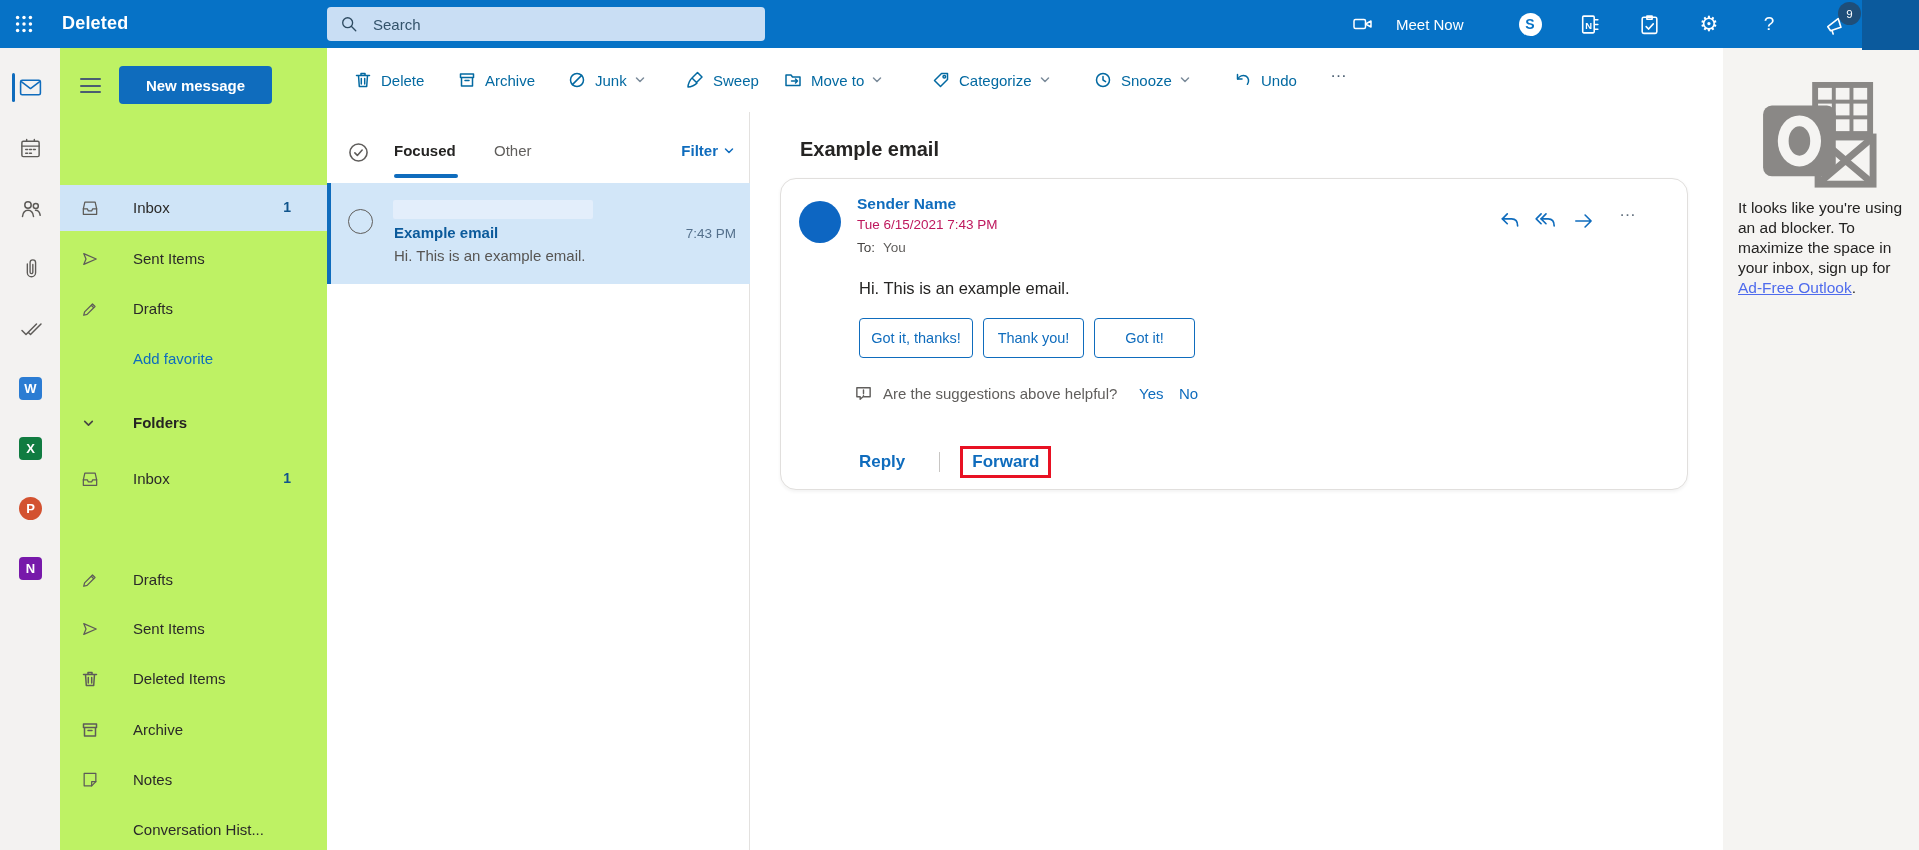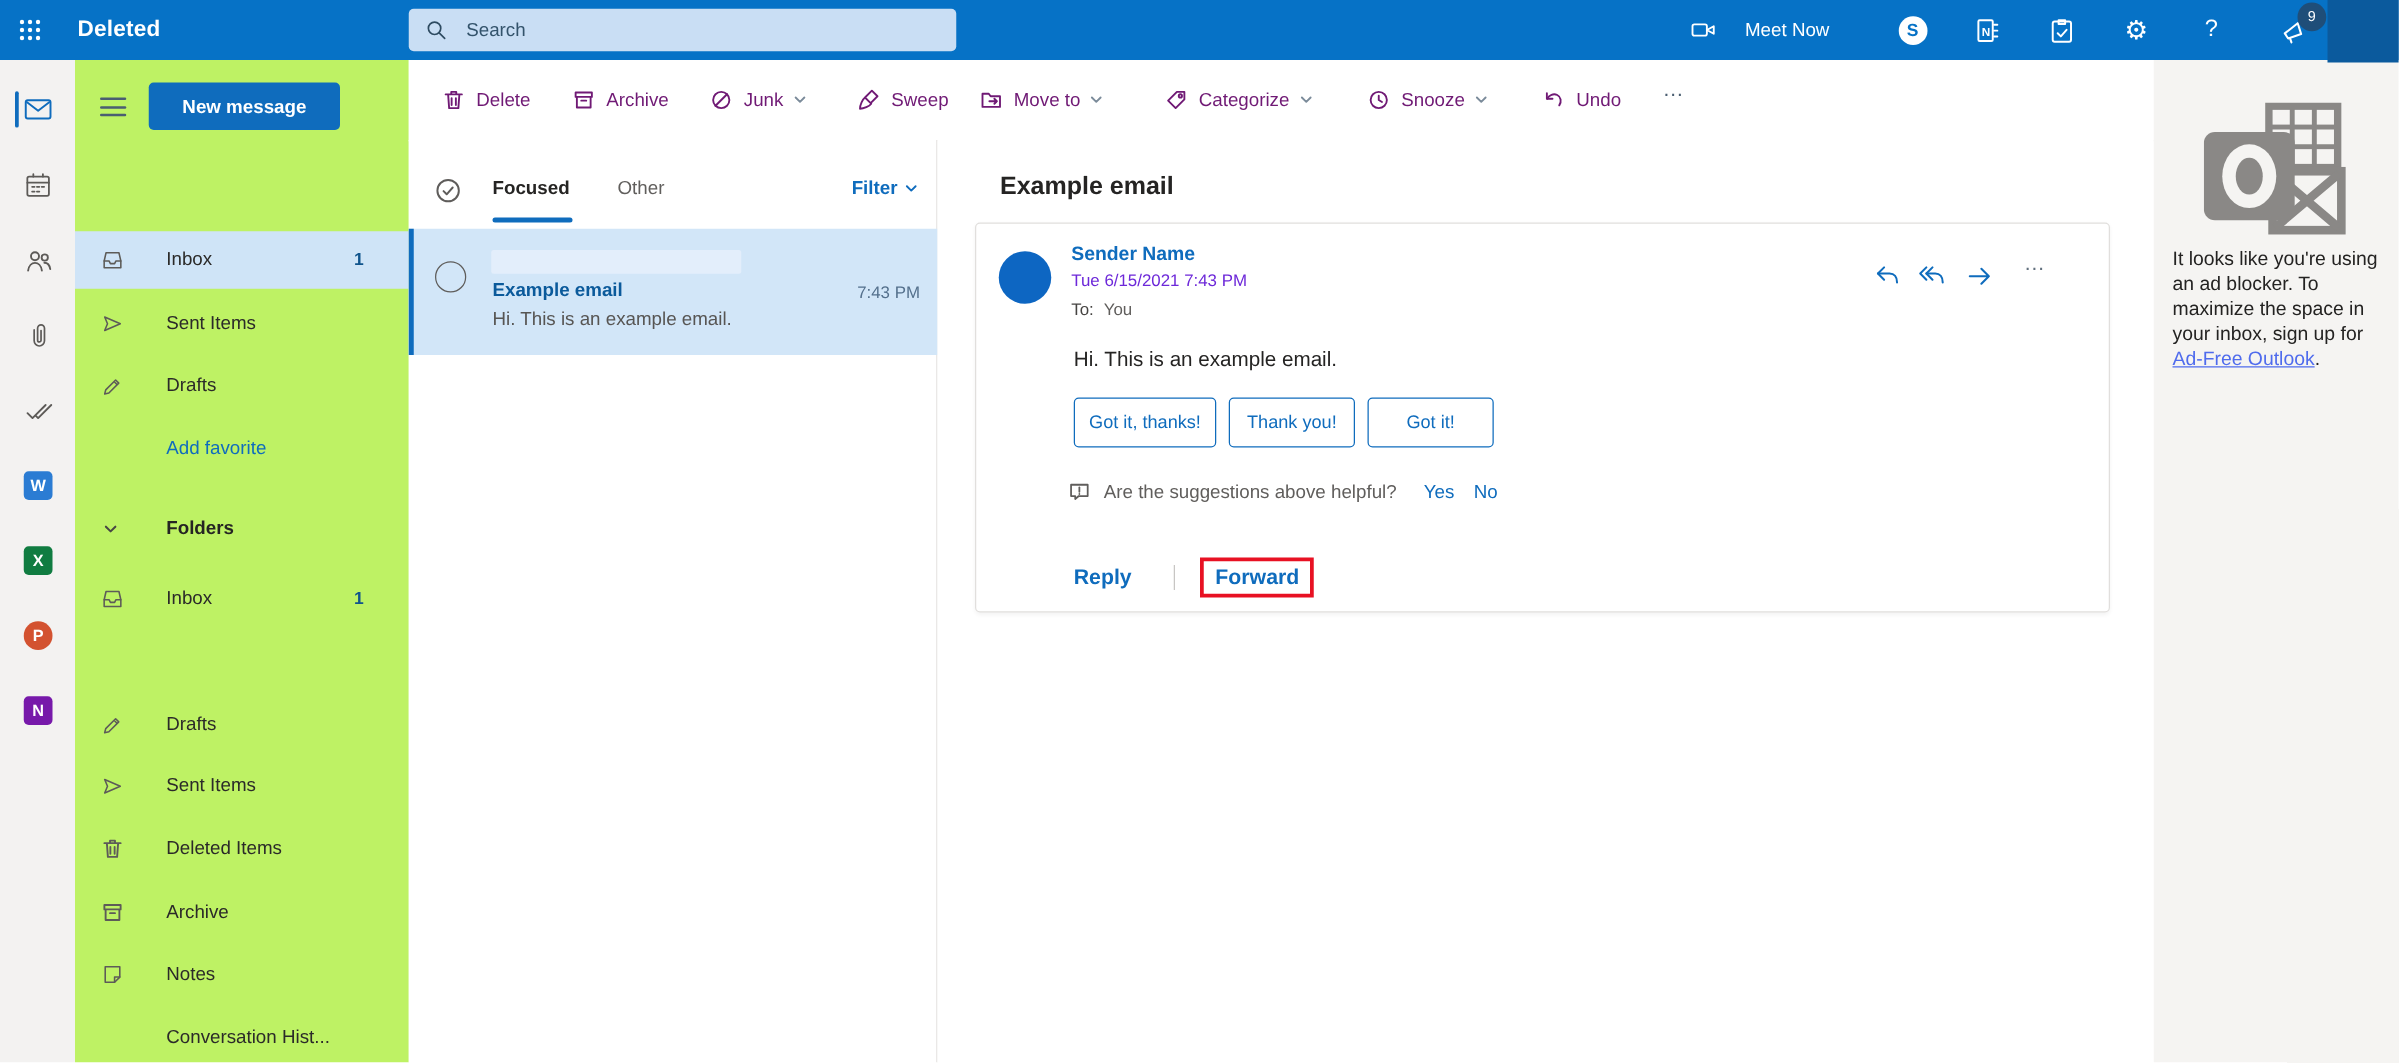--- a/index.html
+++ b/index.html
@@ -41,21 +41,21 @@
   .srow.sel{background:#cfe4f7}
   .sic{position:absolute;left:20px;top:13px;width:20px;height:20px;color:#5d5b58}
   .slabel{position:absolute;left:73px;top:14px;font-size:15px;color:#2b2a29}
   .shead .slabel{font-weight:700;color:#252423}
   .cnt{position:absolute;right:36px;top:14px;font-size:14px;font-weight:600;color:#10548c}
   .chevpos{position:absolute;left:22px;top:17px;color:#484644}
   .linkish{color:#0f6cbd !important}
 
   
   .cmdbar{position:absolute;left:327px;top:48px;width:1396px;height:64px;background:#fff;border-bottom:1px solid #e9e7e5}
-  .citem{position:absolute;top:20px;height:24px;display:flex;align-items:center;gap:8px;color:#701a75;font-size:15px;cursor:pointer}
+  .citem{position:absolute;top:20px;height:24px;display:flex;align-items:center;gap:8px;color:#0369a1;font-size:15px;cursor:pointer}
   .citem .chev{color:#7b8b9a;margin-left:-1px}
   .cdots{position:absolute;top:14px;font-size:17px;color:#4a5e71;letter-spacing:2px;cursor:pointer}
 
   
   .list{position:absolute;left:327px;top:112px;width:423px;height:738px;background:#fff;border-right:1px solid #e3e1df;box-sizing:border-box}
   .selall{position:absolute;left:20px;top:29px;color:#5f5d5b;cursor:pointer}
   .tab{position:absolute;top:30px;font-size:15px;cursor:pointer}
   .tab.focused{left:67px;font-weight:700;color:#252423}
   .tab.other{left:167px;color:#605e5c}
   .tabline{position:absolute;left:67px;top:62px;width:64px;height:3.5px;border-radius:2px;background:#0f6cbd}
@@ -65,24 +65,24 @@
   .item .radio{position:absolute;left:21px;top:26px;width:25px;height:25px;border:1.4px solid #5f5d5b;border-radius:50%;box-sizing:border-box;background:transparent;cursor:pointer}
   .item .redact{position:absolute;left:66px;top:17px;width:200px;height:19px;background:#e3eefb;border-radius:2px;filter:blur(.4px)}
   .item .subj{position:absolute;left:67px;top:41px;font-size:15px;font-weight:700;color:#0b5a9b}
   .item .time{position:absolute;right:14px;top:43px;font-size:13.5px;color:#54708c}
   .item .prev{position:absolute;left:67px;top:64px;font-size:15px;color:#575553}
 
   
   .reading{position:absolute;left:750px;top:112px;width:973px;height:738px;background:#fff}
   .rtitle{position:absolute;left:50px;top:26px;font-size:20px;font-weight:700;color:#252423}
   .card{position:absolute;left:30px;top:66px;width:908px;height:312px;background:#fff;border:1px solid #e1dfdd;
-        border-radius:4px;box-shadow:0 1.6px 3.6px rgba(0,0,0,.05);box-sizing:border-box}
+        border-radius:16px;box-shadow:0 1.6px 3.6px rgba(0,0,0,.05);box-sizing:border-box}
   .avatar{position:absolute;left:18px;top:22px;width:42px;height:42px;border-radius:50%;background:#0d66c2;cursor:pointer}
   .sender{position:absolute;left:76px;top:16px;font-size:15.5px;font-weight:700;color:#0f6cbd;cursor:pointer}
-  .maildate{position:absolute;left:76px;top:38px;font-size:13.5px;color:#6d28d9}
+  .maildate{position:absolute;left:76px;top:38px;font-size:13.5px;color:#be185d}
   .torow{position:absolute;left:76px;top:61px;font-size:13.5px;color:#464442}
   .torow .you{margin-left:8px;color:#605e5c;cursor:pointer}
   .hact{position:absolute;top:29px;width:26px;height:26px;color:#0f6cbd;display:flex;align-items:center;justify-content:center;cursor:pointer}
   .hdots{position:absolute;top:22px;font-size:17px;color:#62707e;letter-spacing:2px;cursor:pointer}
   .mbody{position:absolute;left:78px;top:100px;font-size:16.5px;color:#252423}
   .sugg{position:absolute;top:139px;height:40px;border:1px solid #0f6cbd;border-radius:4px;background:#fff;color:#0f6cbd;
         font-size:14.5px;font-family:inherit;display:flex;align-items:center;justify-content:center;box-sizing:border-box;cursor:pointer}
   .fbrow{position:absolute;left:73px;top:203px;height:22px;display:flex;align-items:center;font-size:15px;color:#605e5c}
   .fbq{margin-left:10px}
   .fbyes{position:absolute;left:285px;color:#0f6cbd;cursor:pointer}

